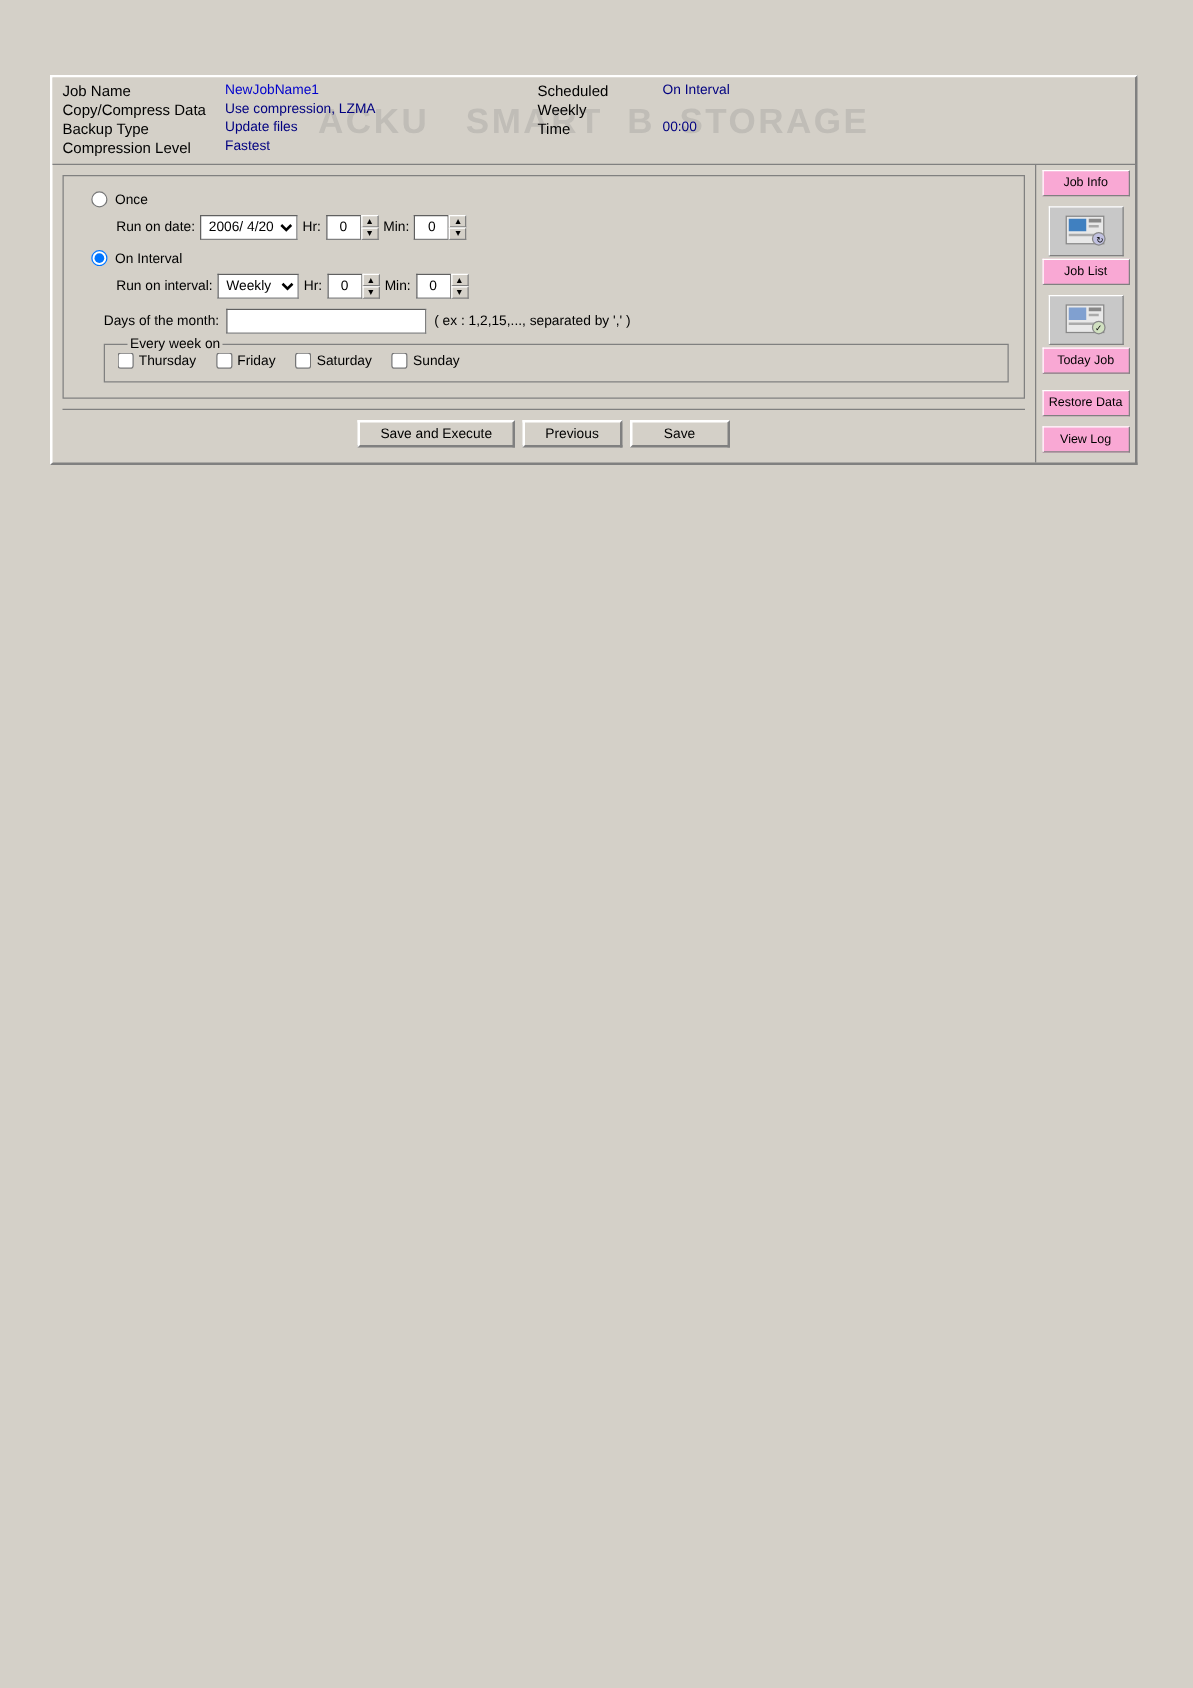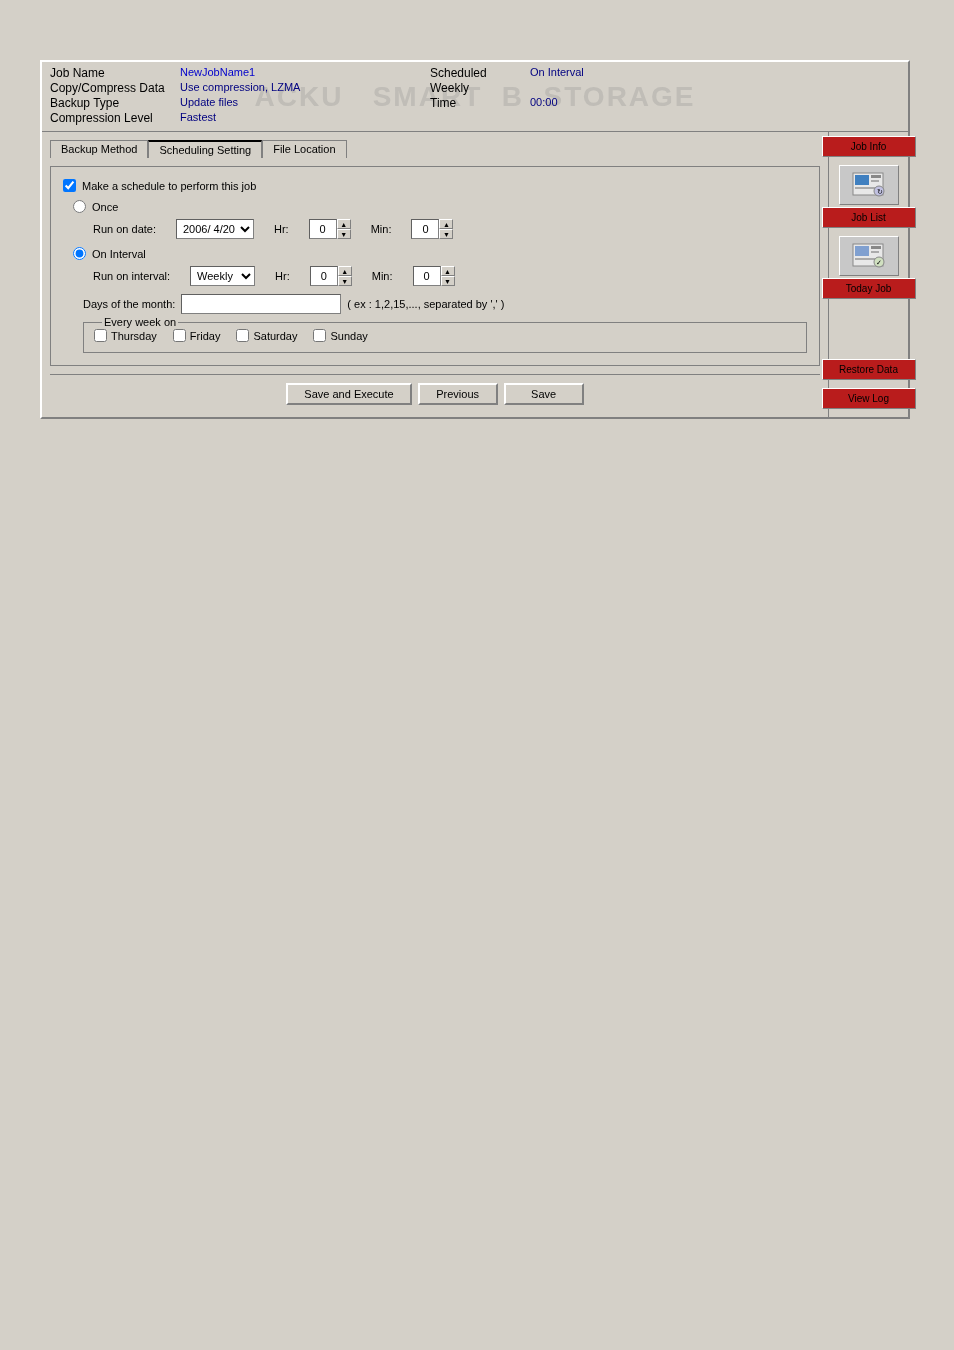--- a/index.html
+++ b/index.html
@@ -126,21 +126,21 @@
     .radio-row {
       display: flex;
       align-items: center;
       gap: 6px;
       margin-bottom: 6px;
     }
 
     .input-row {
       display: flex;
       align-items: center;
-      gap: 20px;
+      gap: 4px;
       margin-left: 20px;
       margin-bottom: 8px;
     }
 
     .win-input {
       border: 1px solid #808080;
       border-top-color: #606060;
       border-left-color: #606060;
       background: white;
       padding: 1px 3px;
@@ -256,28 +256,28 @@
       border: 2px solid #808080;
       border-top-color: #ffffff;
       border-left-color: #ffffff;
       padding: 3px 16px;
       font-size: 11px;
       cursor: pointer;
       min-width: 80px;
     }
 
     .side-btn {
-      background: #b91c1c;
+      background: #f9a8d4;
       border: 1px solid #808080;
       border-top-color: #ffffff;
       border-left-color: #ffffff;
       padding: 4px 2px;
       font-size: 10px;
       cursor: pointer;
-      width: 94px;
+      width: 70px;
       text-align: center;
     }
 
     .side-icon-box {
       width: 60px;
       height: 40px;
       background: #c8c8c8;
       border: 1px solid #808080;
       border-top-color: #ffffff;
       border-left-color: #ffffff;
@@ -345,33 +345,24 @@
       <span class="info-label">Compression Level</span>
       <span class="info-value">Fastest</span>
     </div>
   </div>
 
   <div class="content-area">
 
     <div class="main-panel">
 
 
-      <div class="tab-bar">
-        <div class="tab">Backup Method</div>
-        <div class="tab active">Scheduling Setting</div>
-        <div class="tab">File Location</div>
-      </div>
 
       <div class="tab-content">
         <div class="schedule-section">
 
-          <div class="checkbox-row">
-            <input type="checkbox" checked="" style="">
-            <label>Make a schedule to perform this job</label>
-          </div>
 
           <div class="radio-section">
             <div class="radio-row">
               <input type="radio" name="interval_type" style="">
               <label>Once</label>
             </div>
             <div class="input-row">
               <label>Run on date:</label>
               <select class="win-select">
                 <option>2006/ 4/20</option>

